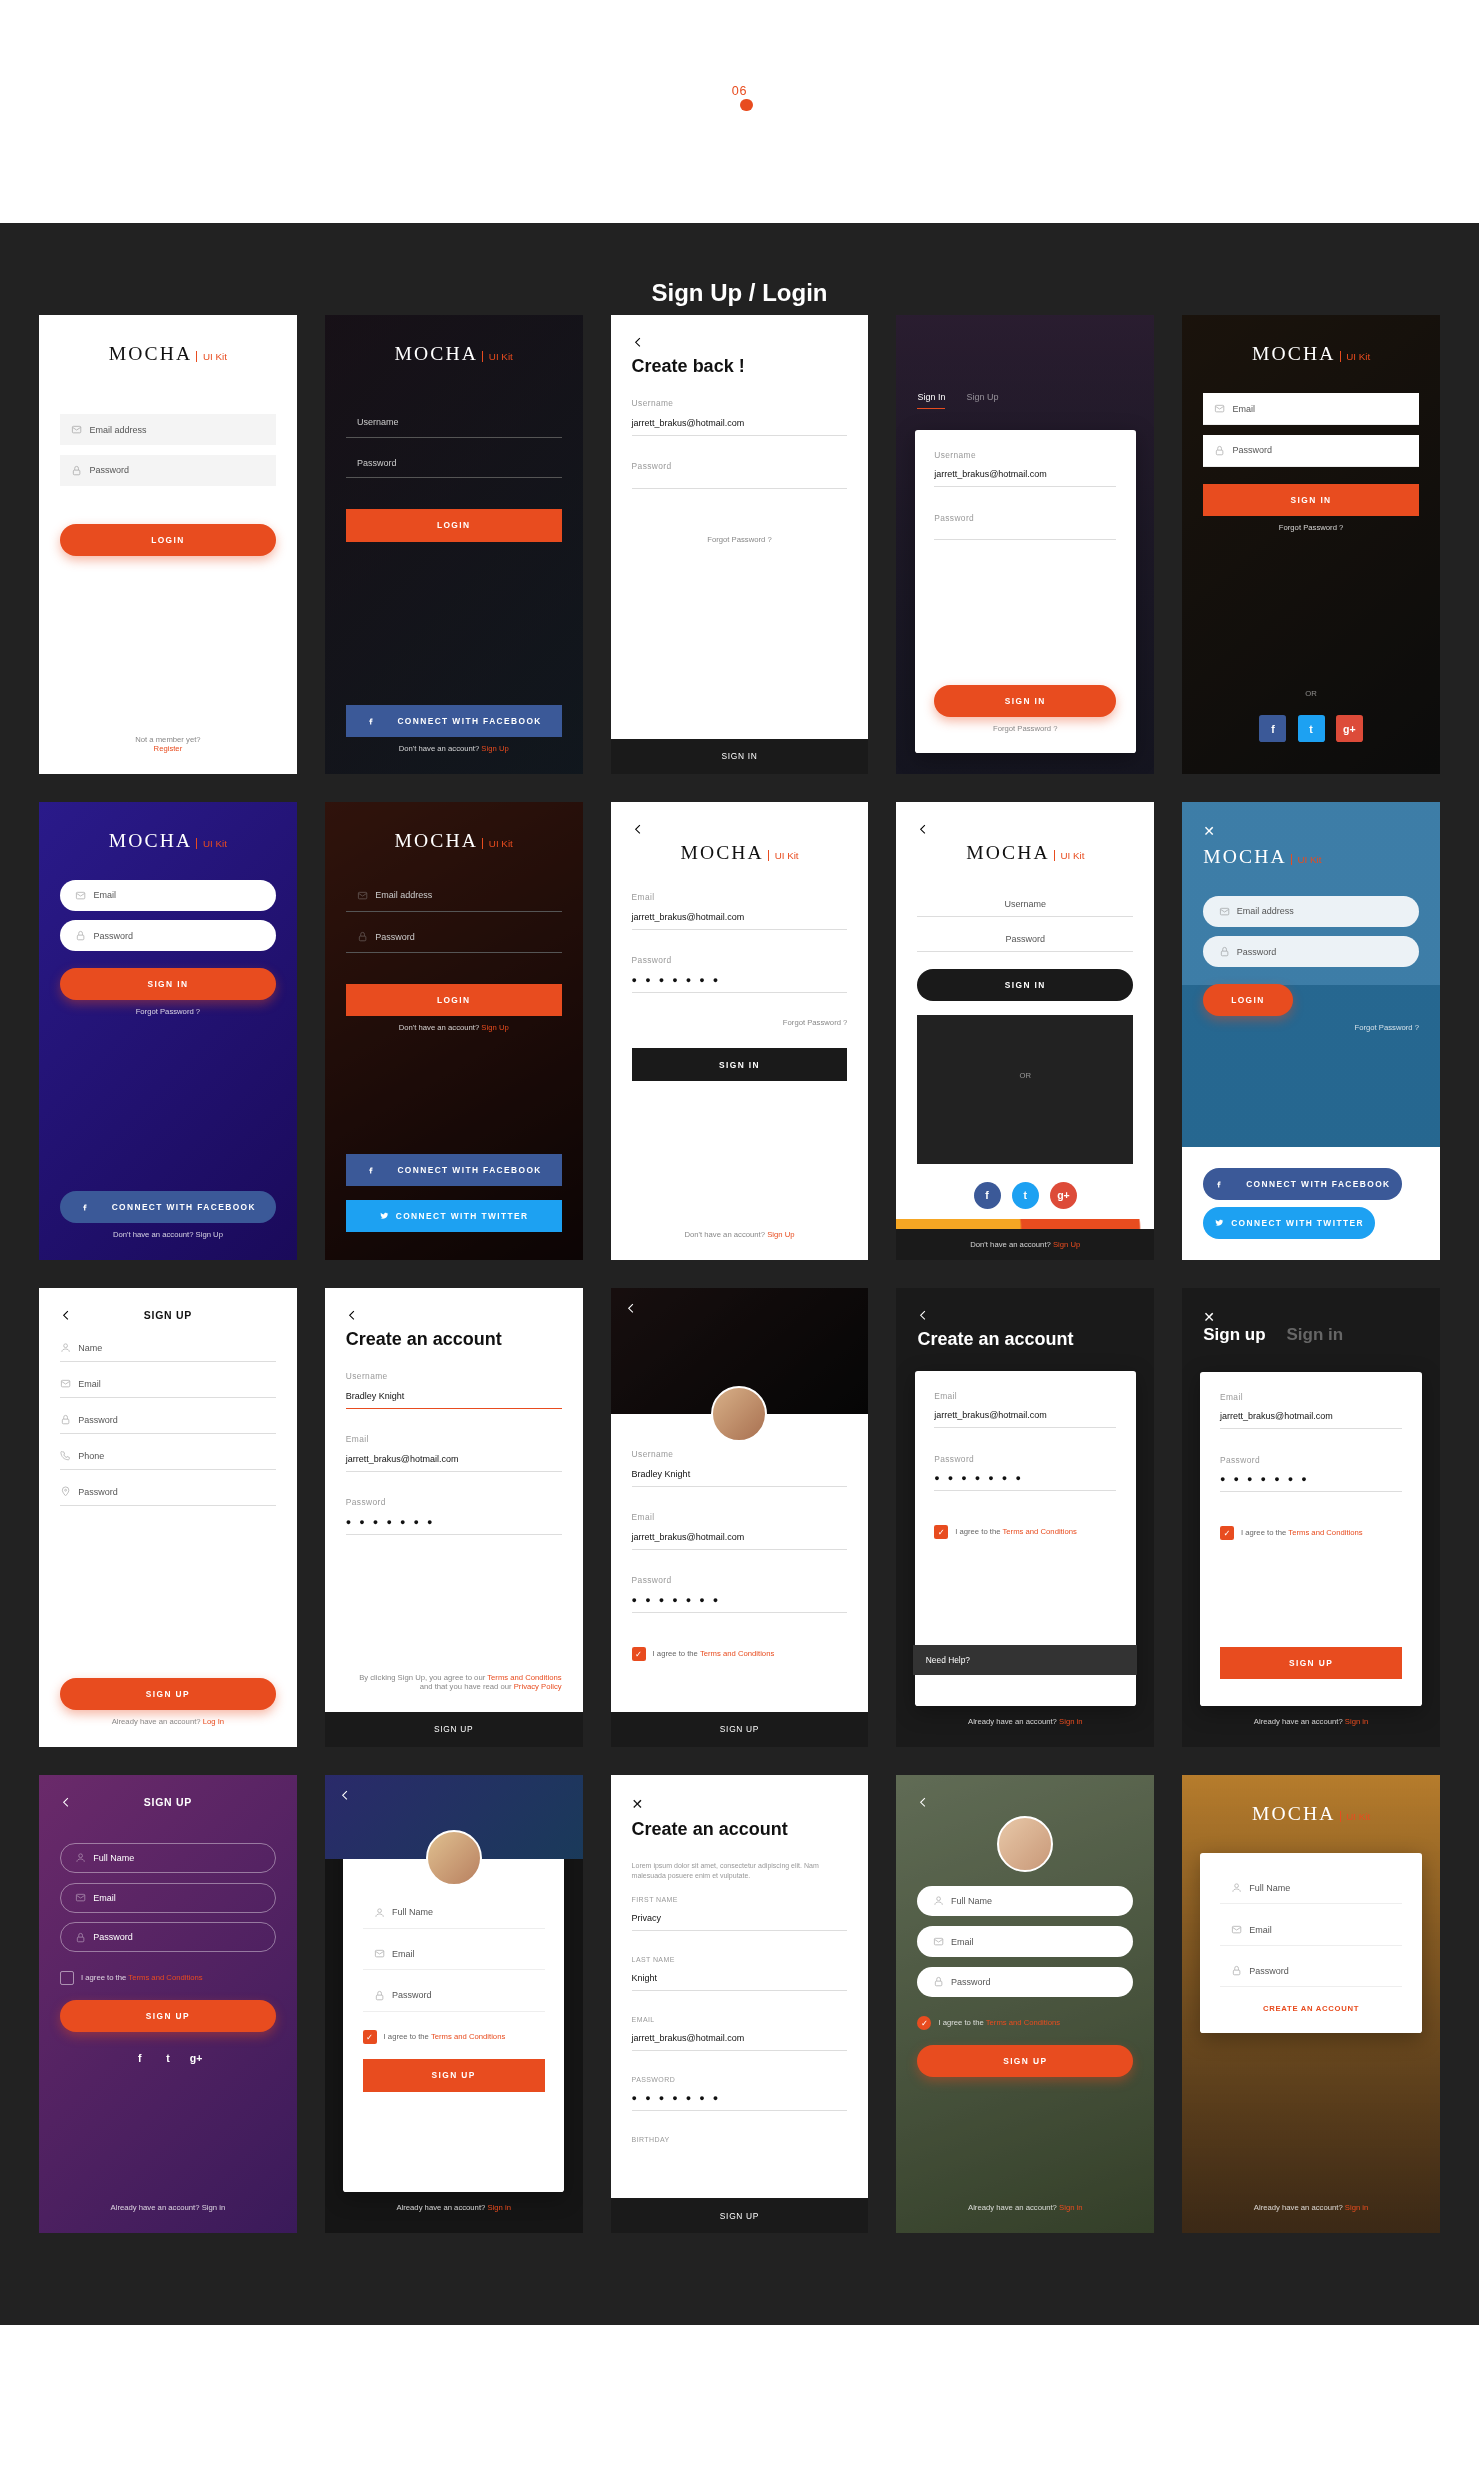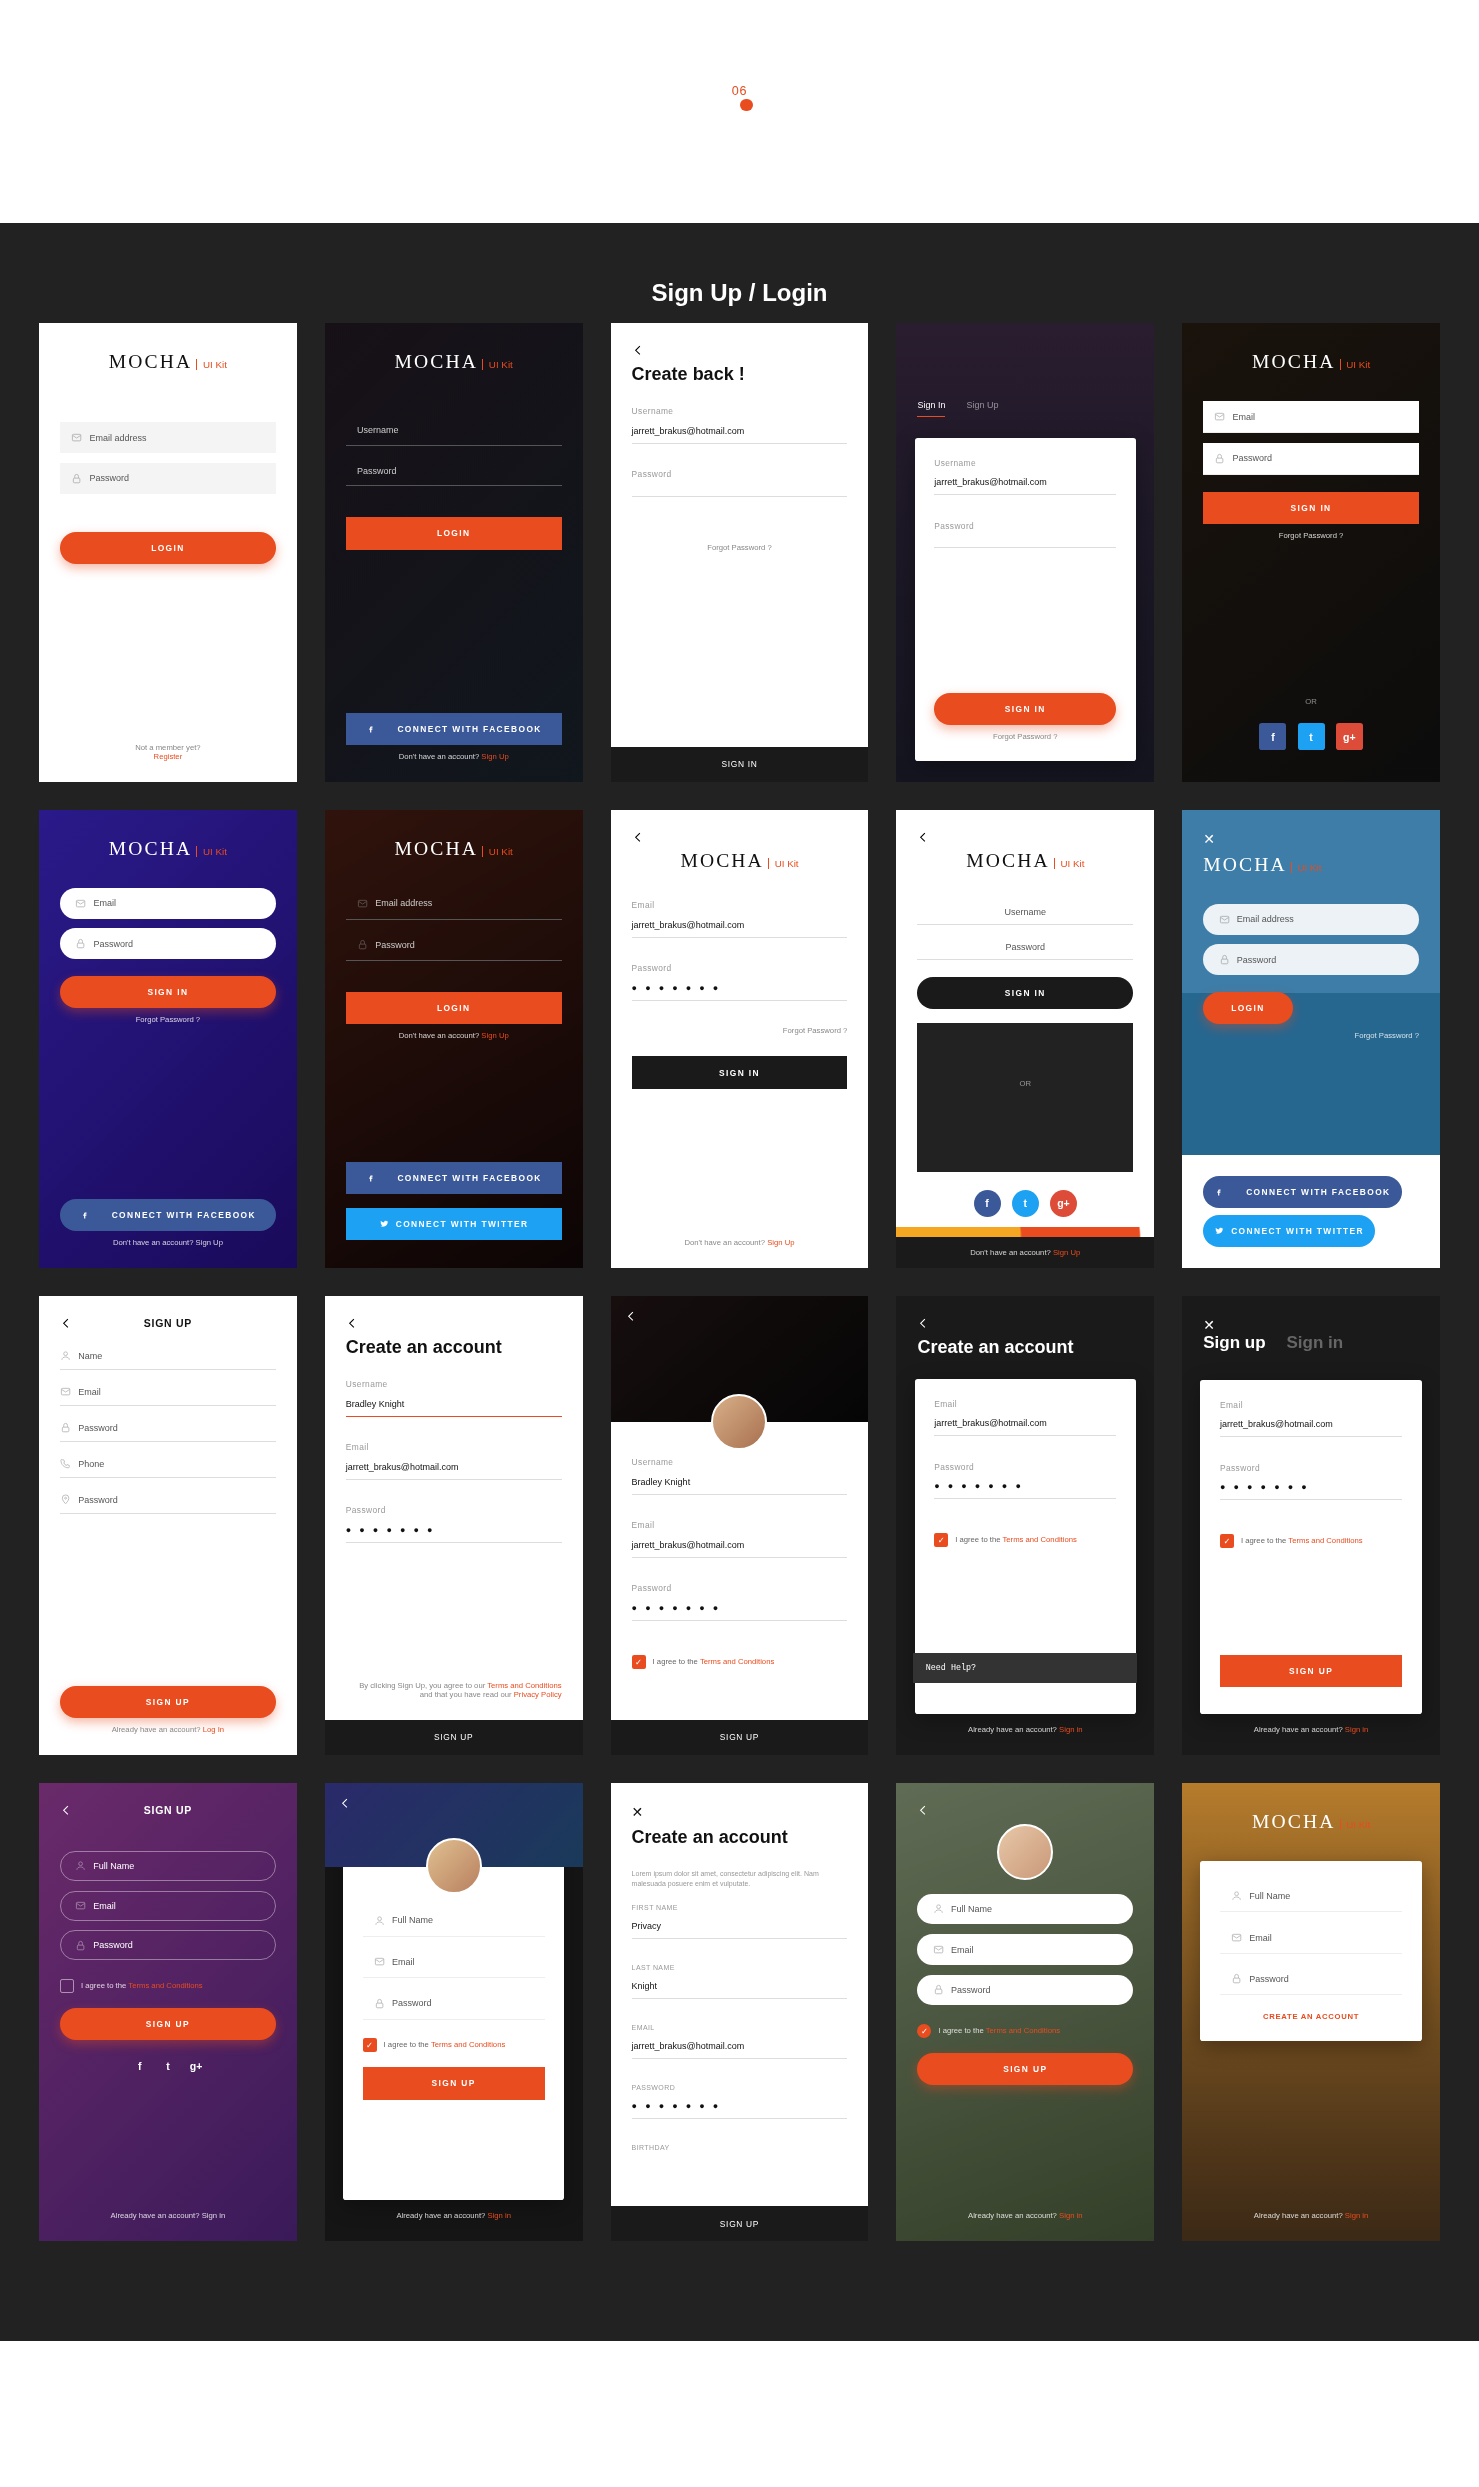--- a/index.html
+++ b/index.html
@@ -3,21 +3,21 @@
 <meta charset="utf-8">
 <style>
   * { box-sizing: border-box; margin: 0; padding: 0; }
   body { font-family: -apple-system, "Helvetica Neue", Arial, sans-serif; background: #fff; color: #111; }
   .hero { text-align: center; padding: 84px 14px 112px; }
   .hero-num { font-size: 12.6px; color: #e84c1f; letter-spacing: 0.7px; }
   .hero-title { font-size: 77px; font-weight: 900; letter-spacing: -1.4px; }
   .hero-dot { display: inline-block; width: 12.6px; height: 12.6px; background: #e84c1f; border-radius: 50%; margin-left: 14px; vertical-align: middle; }
   .dark { background: #222; padding: 56px 35px 84px; }
   .section-title { color: #fff; text-align: center; font-size: 24px; font-weight: 700; }
-  .grid { display: grid; grid-template-columns: repeat(5, 1fr); gap: 28px; max-width: 1401px; margin: 16px auto; }
+  .grid { display: grid; grid-template-columns: repeat(5, 1fr); gap: 28px; max-width: 1401px; margin: 8px auto; }
   .phone { width: 100%; aspect-ratio: 375/667; background: #fff; position: relative; overflow: hidden; font-size: 10.5px; display: flex; flex-direction: column; }
   .phone.darkbg { background: #1a1a1a; }
   .phone.photo1 { background: linear-gradient(rgba(10,10,10,0.6),rgba(10,10,10,0.6)), linear-gradient(135deg,#2a1a2a,#1a2a3a); }
   .phone.photo-mtn { background: linear-gradient(rgba(20,20,30,0.6),rgba(20,20,30,0.85)), linear-gradient(180deg,#4a2a4a,#1a1a2a); }
   .phone.photo-bar { background: linear-gradient(rgba(0,0,0,0.55),rgba(0,0,0,0.55)), linear-gradient(140deg,#3a2a1a,#1a1a1a); }
   .phone.geo-purple { background: linear-gradient(135deg,#2a1a8a,#1a0a5a); }
   .phone.photo-sea { background: linear-gradient(rgba(30,60,90,0.3),rgba(30,60,90,0.3)), linear-gradient(180deg,#4a9ac8 40%,#2a7aa8 40%); }
   .phone.photo-leaves { background: linear-gradient(rgba(0,0,0,0.55),rgba(0,0,0,0.55)), linear-gradient(150deg,#6a2a1a,#1a0a0a); }
   .phone.bubbles { background: linear-gradient(135deg,#6a2a6a,#3a1a5a); }
   .phone.nature { background: linear-gradient(rgba(0,0,0,0.3),rgba(0,0,0,0.3)), linear-gradient(160deg,#8a9a7a,#4a5a3a); }
@@ -94,21 +94,21 @@
   .wave-footer { background: #1a1a1a; padding: 11.2px; text-align: center; }
 
   .or-div { text-align: center; color: rgba(255,255,255,0.5); font-size: 7.7px; margin: 7px 0; }
   .or-div.dark { color: #999; }
 
   .hero-dark { background: linear-gradient(rgba(0,0,0,0.45),rgba(0,0,0,0.45)), linear-gradient(140deg,#2a1a1a,#0a0a0a); height: 126px; display: flex; align-items: flex-end; justify-content: center; padding-bottom: 0; position: relative; }
   .hero-dark svg.back { position: absolute; top: 14px; left: 14px; }
   .hero-tri { background: linear-gradient(135deg,#2a2a6a,#1a3a5a); height: 84px; display: flex; align-items: flex-end; justify-content: center; position: relative;}
   .hero-tri svg.back { position: absolute; top: 14px; left: 14px; }
 
-  .help-bar { background: #333; color: #fff; padding: 9.8px 12.6px; font-size: 8.4px; margin: -21px -21px 11.2px; font-family: Liberation Mono, monospace; }
+  .help-bar { background: #333; color: #fff; padding: 9.8px 12.6px; font-size: 8.4px; margin: -21px -21px 11.2px; }
 
   .spacer { flex: 1; }
   .top-header { display: flex; align-items: center; justify-content: center; padding: 0 0 14px; position: relative; font-weight: 700; letter-spacing: 0.7px; }
   .top-header svg, .top-header .close-x { position: absolute; left: 0; }
   .top-header.white { color: #fff; }
   .desc { font-size: 7px; color: #999; line-height: 1.5; margin-bottom: 14px; }
 
   .sea-card-bottom { background: #fff; margin: -2.8px -21px -21px; padding: 14px 21px; }
 
   .fgroup { margin-bottom: 15.4px; }

